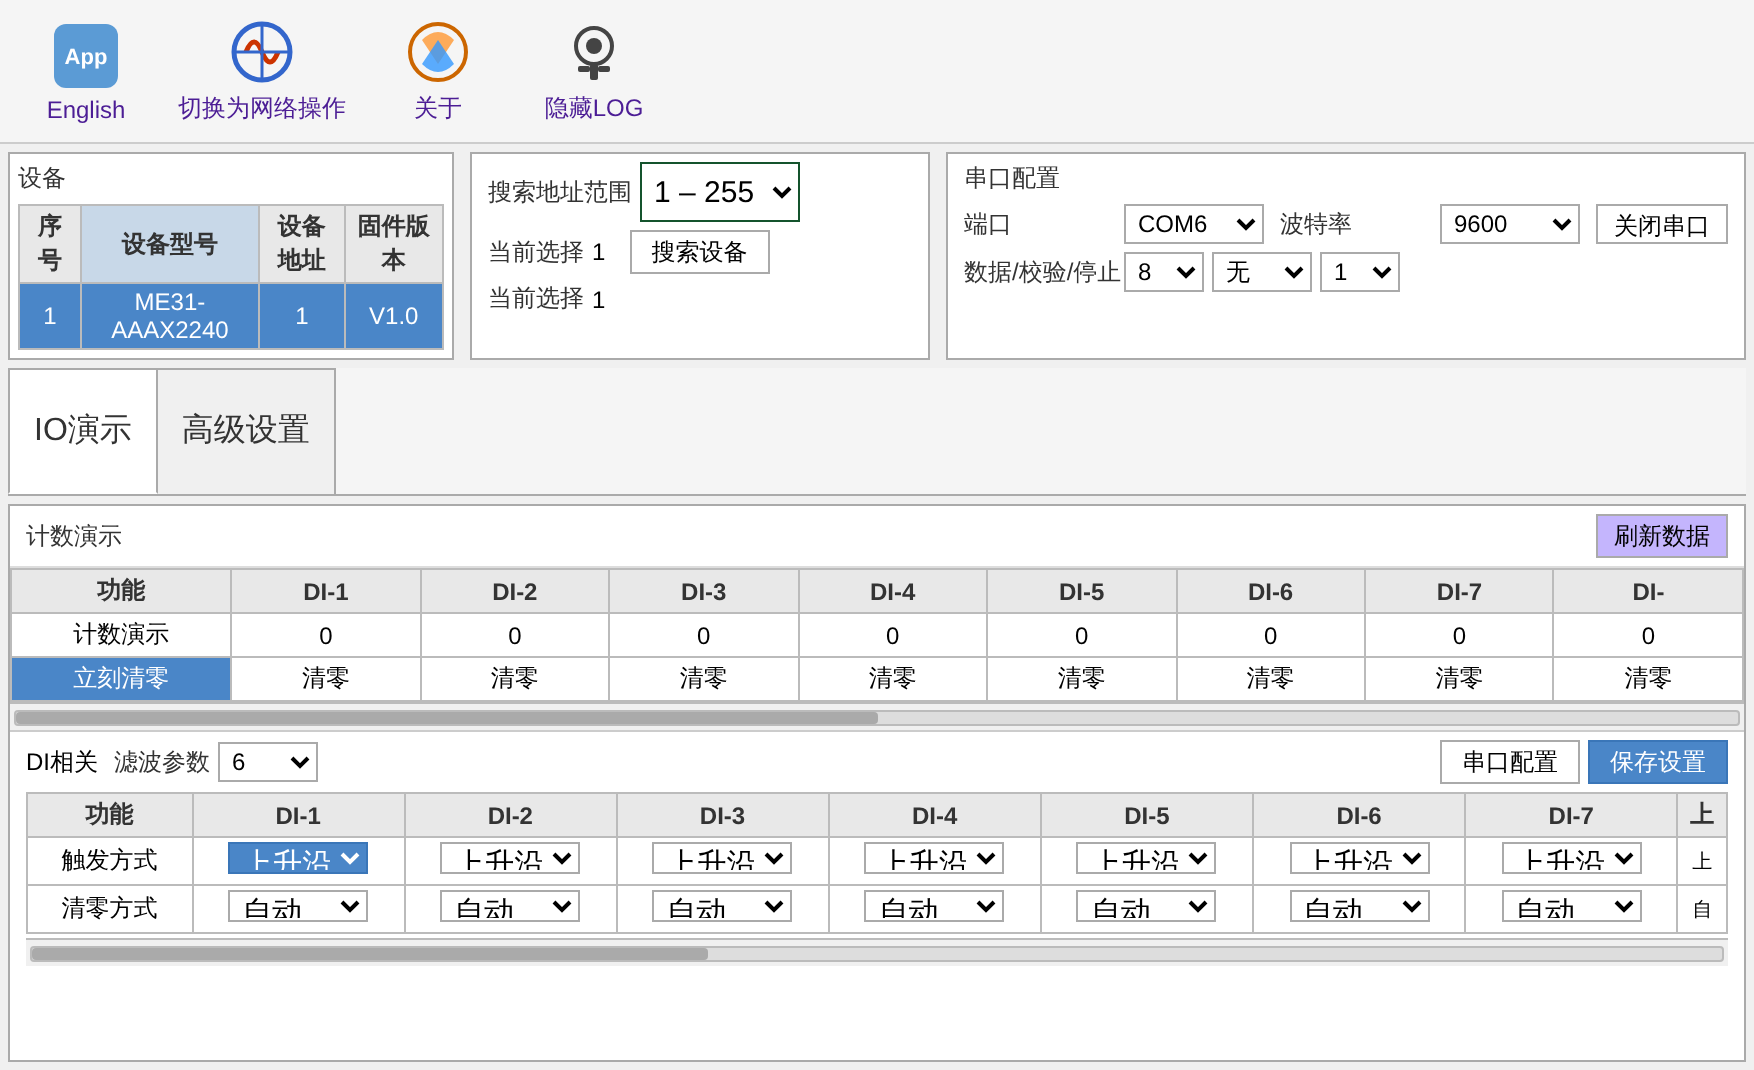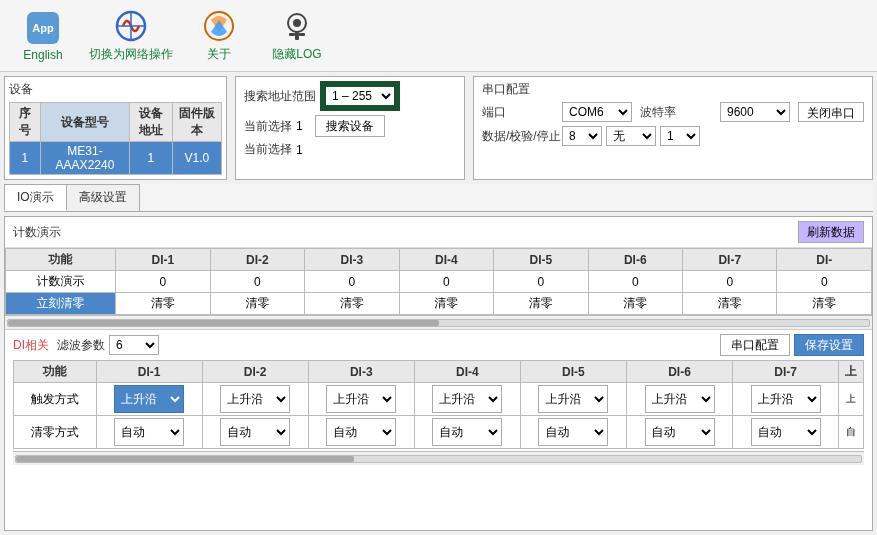--- a/index.html
+++ b/index.html
@@ -24,21 +24,21 @@
       display: flex;
       flex-direction: column;
       align-items: center;
       justify-content: center;
       width: 70px;
       height: 60px;
       border: none;
       background: transparent;
       cursor: pointer;
       font-size: 12px;
-      color: #15803d;
+      color: #4c1d95;
       gap: 2px;
     }
     .toolbar-icon {
       width: 36px;
       height: 36px;
       display: flex;
       align-items: center;
       justify-content: center;
     }
     .main-content {
@@ -94,23 +94,23 @@
       gap: 4px;
       min-width: 230px;
     }
     .search-row {
       display: flex;
       align-items: center;
       gap: 4px;
     }
     .search-label { color: #333; white-space: nowrap; }
     .search-select {
-      border: 6px solid #14532d;
-      background: #fff;
-      font-size: 12px;
+      border: 1px solid #14532d;
+      background: #fff;
+      font-size: 15px;
       padding: 1px 2px;
       height: 30px;
       min-width: 80px;
     }
     .search-btn {
       background: #fff;
       border: 1px solid #aaa;
       padding: 2px 10px;
       font-size: 12px;
       cursor: pointer;
@@ -150,26 +150,26 @@
       height: 20px;
       white-space: nowrap;
     }
     .tabs-row {
       display: flex;
       border-bottom: 1px solid #aaa;
       background: #f5f5f5;
       gap: 0;
     }
     .tab {
-      padding: 4px 12px;
+      padding: 20px 12px;
       border: 1px solid #aaa;
       border-bottom: none;
       background: #f0f0f0;
       cursor: pointer;
-      font-size: 12px;
+      font-size: 16px;
       color: #333;
       margin-right: -1px;
     }
     .tab.active {
       background: #fff;
       border-bottom: 1px solid #fff;
       z-index: 1;
       position: relative;
     }
     .content-area {
@@ -232,21 +232,21 @@
     }
     .di-section {
       padding: 4px 8px;
     }
     .di-header {
       display: flex;
       align-items: center;
       justify-content: space-between;
       margin-bottom: 4px;
     }
-    .di-title { font-size: 12px; color: #ef4444; }
+    .di-title { font-size: 12px; color: #000000; }
     .filter-row {
       display: flex;
       align-items: center;
       gap: 4px;
     }
     .filter-label { color: #333; }
     .filter-select {
       border: 1px solid #aaa;
       background: #fff;
       font-size: 12px;
@@ -293,23 +293,23 @@
       top: 0;
       height: 100%;
       width: 50%;
       background: #aaa;
       border-radius: 2px;
     }
     select { cursor: pointer; }
     .inline-select {
       border: 1px solid #aaa;
       background: #fff;
-      font-size: 12px;
+      font-size: 15px;
       padding: 1px 2px;
-      height: 28px;
+      height: 16px;
     }
   </style>
 </head>
 <body>
 
 <div class="toolbar">
   <button class="toolbar-btn">
     <div class="toolbar-icon">
       <svg width="36" height="36" viewBox="0 0 36 36">
         <rect x="2" y="2" width="32" height="32" rx="6" fill="#5b9bd5"></rect>

